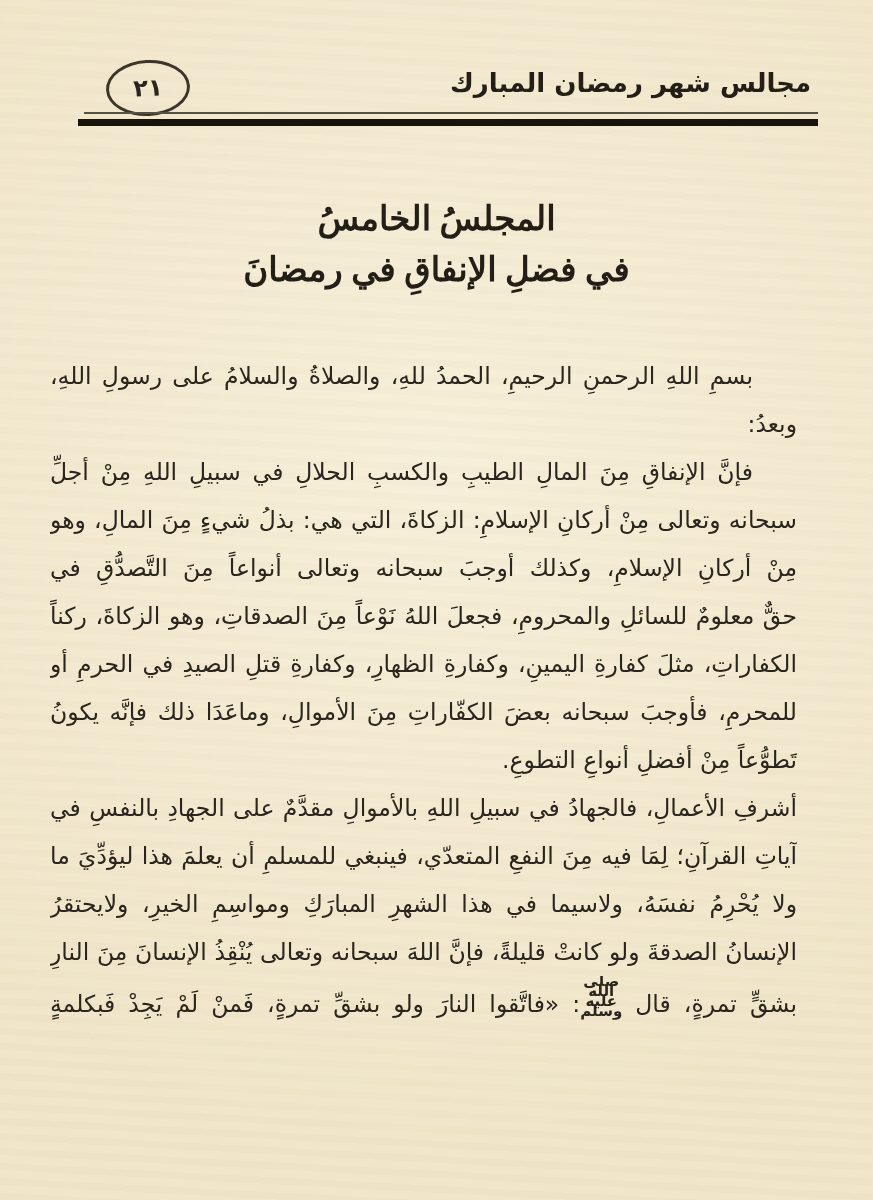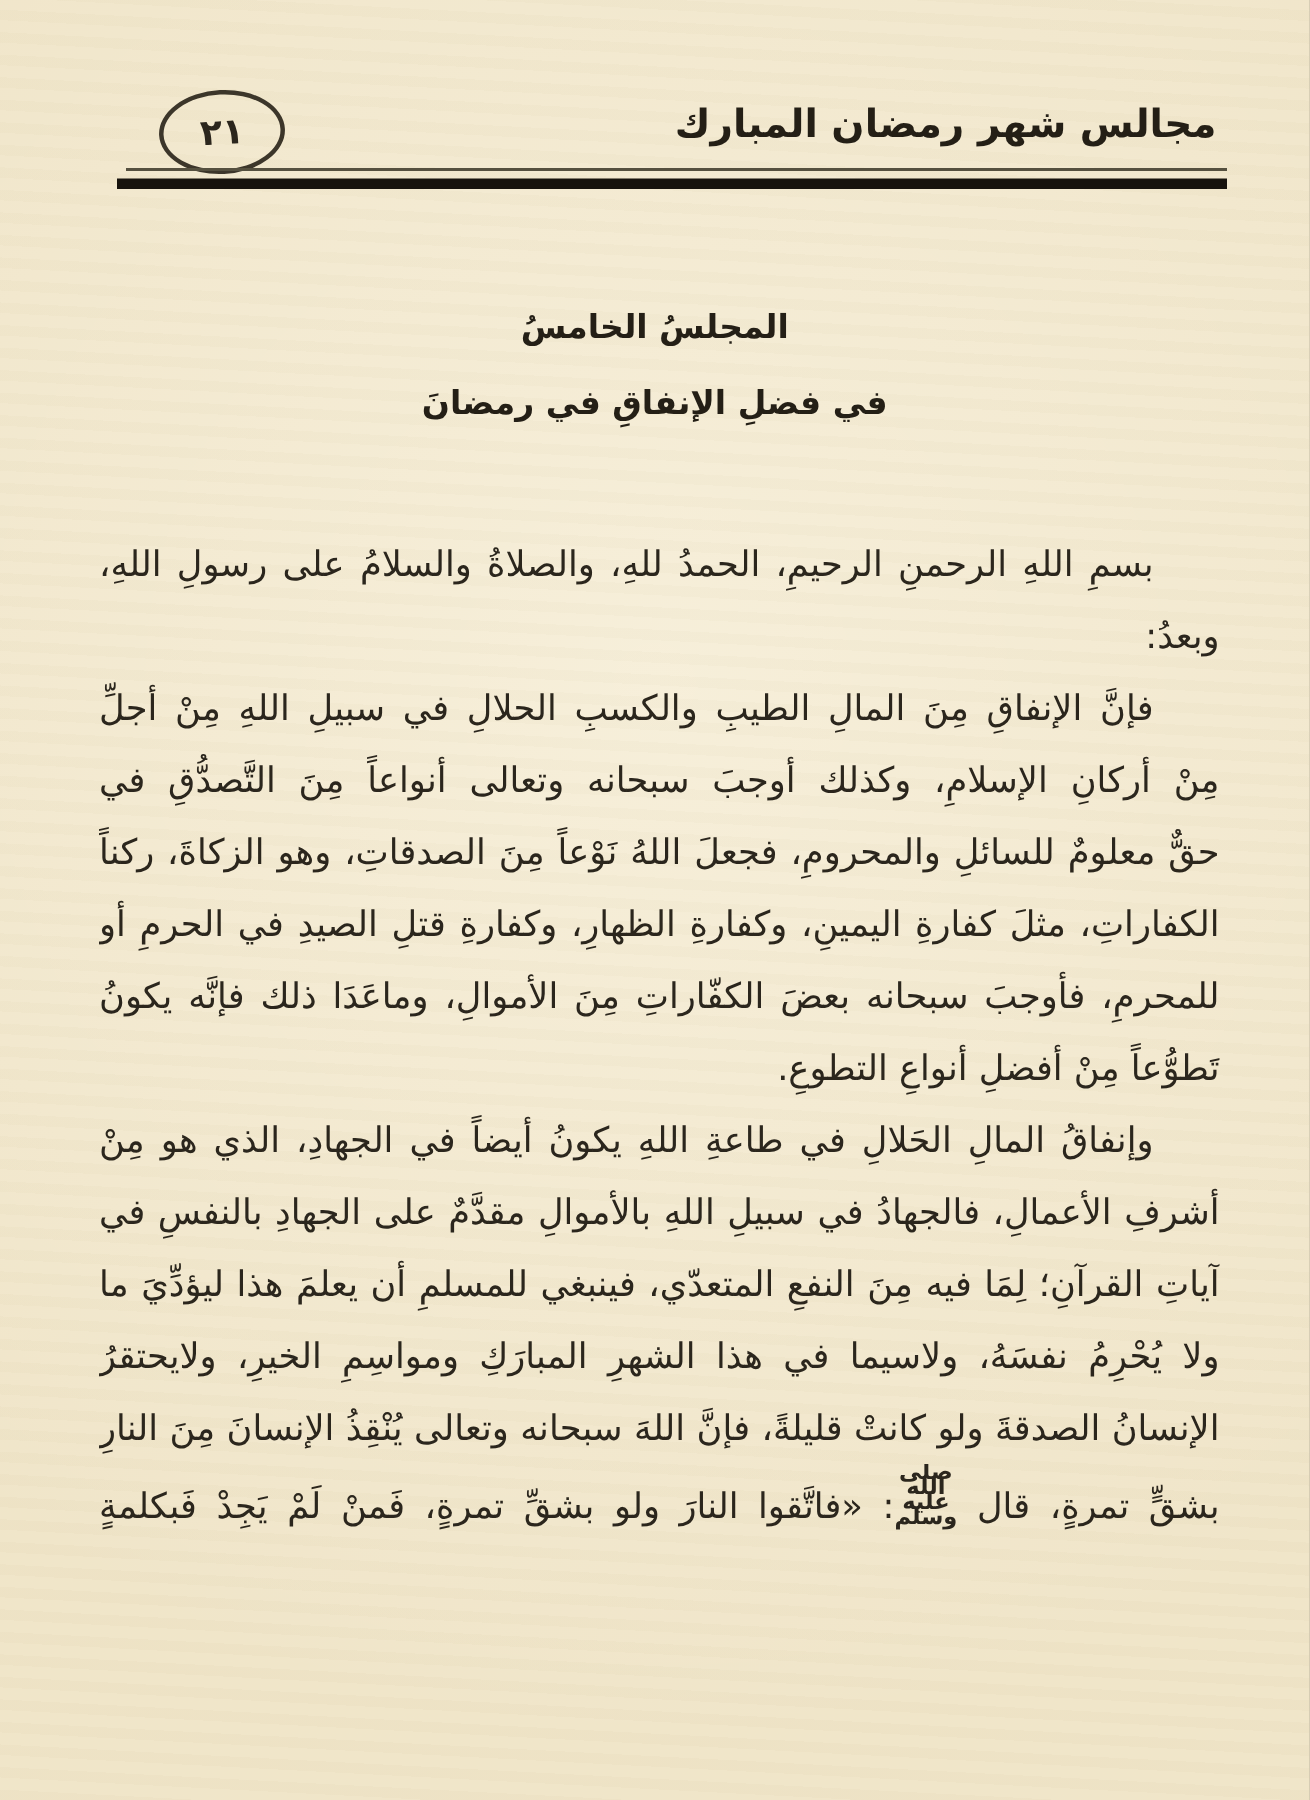--- a/index.html
+++ b/index.html
@@ -64,29 +64,30 @@
 
   
   .chapter-title{
     position:absolute;
     top:193px; left:0; right:0;
     text-align:center;
     font-weight:bold;
     color:#241f16;
   }
   .chapter-title .t-line{
-    font-size:22px;
+    font-size:34px;
     line-height:51px;
+    font-family:Liberation Serif, serif;
   }
 
   
   .body-text{
     position:absolute;
     top:352px;
-    right:60px;
+    right:76px;
     width:747px;
     font-size:23.5px;
     color:#2b261d;
   }
   .text-line{
     height:48px;
     line-height:48px;
     overflow:hidden;
     text-align:justify;
   }
@@ -131,27 +132,27 @@
     <div class="t-line">المجلسُ الخامسُ</div>
     <div class="t-line">في فضلِ الإنفاقِ في رمضانَ</div>
   </div>
 
   <div class="body-text">
 
     <div class="text-line j ind">بسمِ اللهِ الرحمنِ الرحيمِ، الحمدُ للهِ، والصلاةُ والسلامُ على رسولِ اللهِ،</div>
     <div class="text-line end">وبعدُ:</div>
 
     <div class="text-line j ind">فإنَّ الإنفاقِ مِنَ المالِ الطيبِ والكسبِ الحلالِ في سبيلِ اللهِ مِنْ أجلِّ</div>
+    <div class="text-line j">سبحانه وتعالى مِنْ أركانِ الإسلامِ: الزكاةَ، التي هي: بذلُ شيءٍ مِنَ المالِ، وهو</div>
     <div class="text-line j">مِنْ أركانِ الإسلامِ، وكذلك أوجبَ سبحانه وتعالى أنواعاً مِنَ التَّصدُّقِ في</div>
     <div class="text-line j">حقٌّ معلومٌ للسائلِ والمحرومِ، فجعلَ اللهُ نَوْعاً مِنَ الصدقاتِ، وهو الزكاةَ، ركناً</div>
     <div class="text-line j">الكفاراتِ، مثلَ كفارةِ اليمينِ، وكفارةِ الظهارِ، وكفارةِ قتلِ الصيدِ في الحرمِ أو</div>
     <div class="text-line j">للمحرمِ، فأوجبَ سبحانه بعضَ الكفّاراتِ مِنَ الأموالِ، وماعَدَا ذلك فإنَّه يكونُ</div>
     <div class="text-line end">تَطوُّعاً مِنْ أفضلِ أنواعِ التطوعِ.</div>
 
-    <div class="text-line j ind">وإنفاقُ المالِ الحَلالِ في طاعةِ اللهِ يكونُ أيضاً في الجهادِ، الذي هو مِنْ</div>
     <div class="text-line j">أشرفِ الأعمالِ، فالجهادُ في سبيلِ اللهِ بالأموالِ مقدَّمٌ على الجهادِ بالنفسِ في</div>
     <div class="text-line j">آياتِ القرآنِ؛ لِمَا فيه مِنَ النفعِ المتعدّي، فينبغي للمسلمِ أن يعلمَ هذا ليؤدِّيَ ما</div>
     <div class="text-line j">ولا يُحْرِمُ نفسَهُ، ولاسيما في هذا الشهرِ المبارَكِ ومواسِمِ الخيرِ، ولايحتقرُ</div>
     <div class="text-line j">الإنسانُ الصدقةَ ولو كانتْ قليلةً، فإنَّ اللهَ سبحانه وتعالى يُنْقِذُ الإنسانَ مِنَ النارِ</div>
     <div class="text-line j"><span>بشقٍّ تمرةٍ، قال </span><span class="saw">صلى الله عليه وسلم</span><span>: «فاتَّقوا النارَ ولو بشقِّ تمرةٍ، فَمنْ لَمْ يَجِدْ فَبكلمةٍ</span></div>
 
   </div>
 </div>
 
 </body></html>

